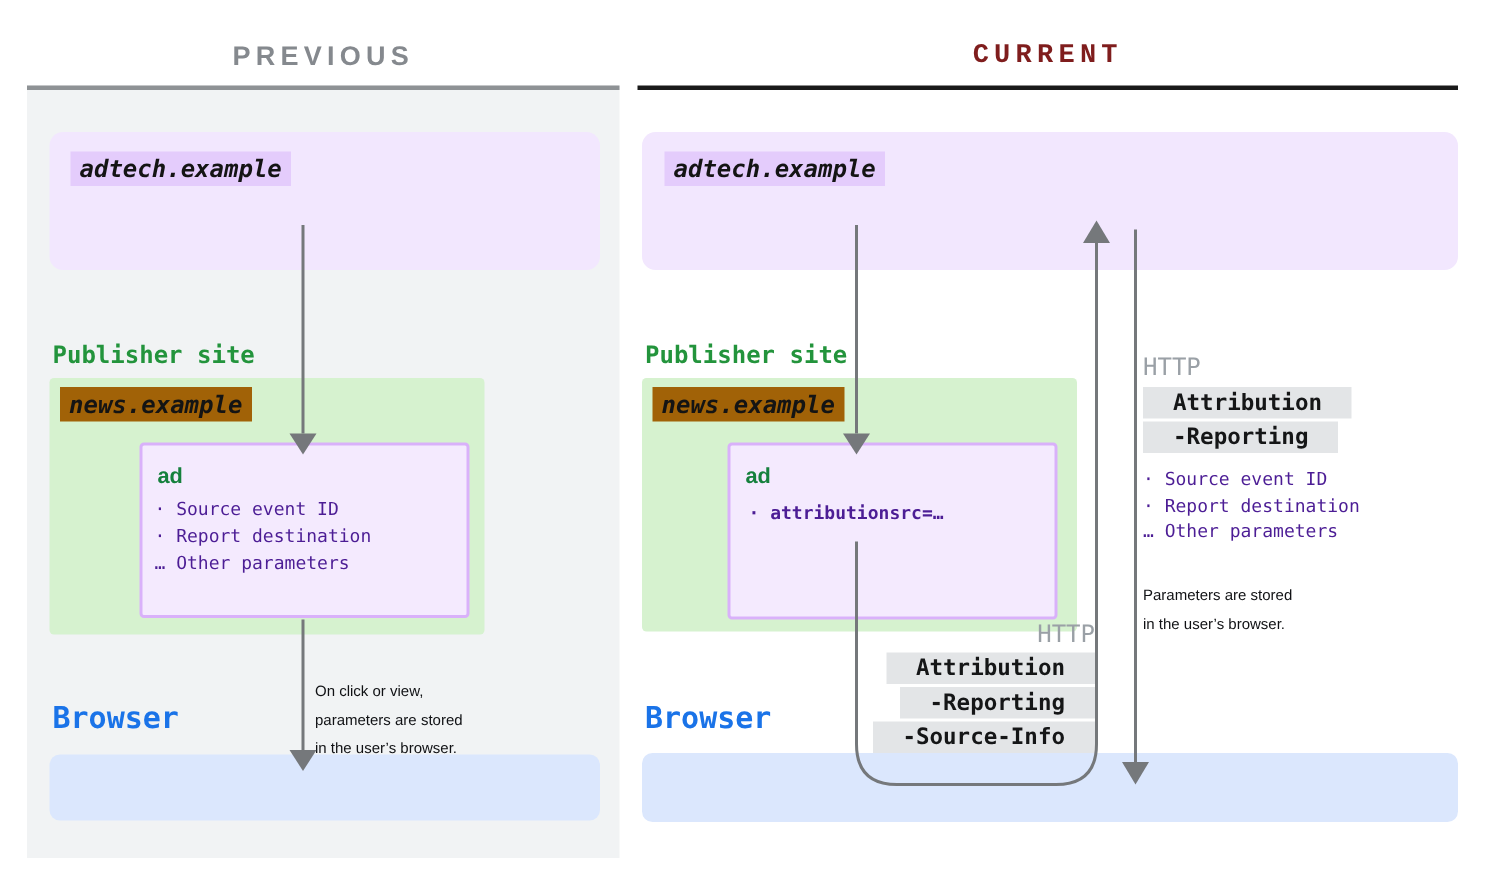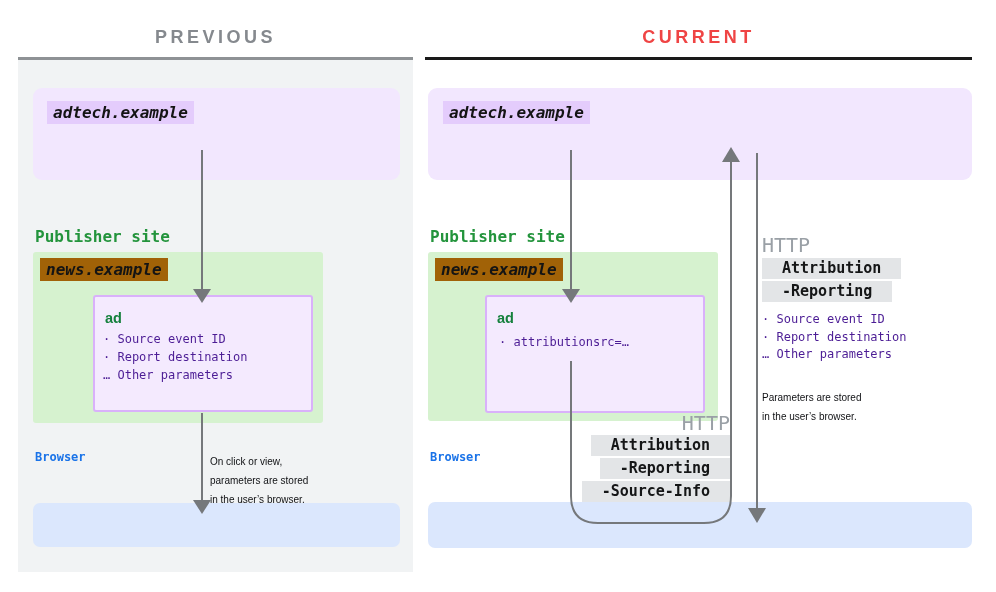--- a/index.html
+++ b/index.html
@@ -6,21 +6,21 @@
   .canvas{
     position:relative;width:996px;height:592px;background:#fff;overflow:hidden;
     font-family:"Liberation Sans",sans-serif;color:#111;
   }
   .mono{font-family:"DejaVu Sans Mono",monospace;}
   .title{
     position:absolute;top:27px;text-align:center;font-size:18px;font-weight:bold;
     letter-spacing:3.5px;
   }
   .title-prev{left:18px;width:395px;color:#85898e;}
-  .title-curr{left:425px;width:547px;color:#ef4444;}
+  .title-curr{left:425px;width:547px;color:#7f1d1d;font-family:Liberation Mono, monospace;}
   .rule-curr{position:absolute;left:425px;top:57px;width:547px;height:3px;background:#1a1a1a;}
   .panel-prev-bg{
     position:absolute;left:18px;top:57px;width:395px;height:515px;
     background:#f1f3f4;border-top:3px solid #8e9295;box-sizing:border-box;
   }
   .adtech-box{position:absolute;top:88px;height:92px;background:#f2e7fe;border-radius:9px;}
   .adtech-box.l{left:33px;width:367px;}
   .adtech-box.r{left:428px;width:544px;}
   .domain-chip{
     position:absolute;font-size:16px;font-style:italic;font-weight:bold;color:#141414;
@@ -34,28 +34,28 @@
   .green-box.r{left:428px;height:169px;}
   .ad-box{
     position:absolute;top:295px;width:220px;background:#f4eafe;
     border:2px solid #d9b1fa;border-radius:3px;box-sizing:border-box;
   }
   .ad-box.l{left:93px;height:117px;}
   .ad-box.r{left:485px;height:118px;}
   .ad-title{position:absolute;top:310px;font-size:14.5px;font-weight:bold;color:#15803d;}
   .gray-mono{font-size:12px;line-height:18px;color:#4c1d95;white-space:pre;}
   .bullets-l{position:absolute;left:103px;top:330px;}
-  .bullet-r{position:absolute;left:499px;top:333px;}
+  .bullet-r{position:absolute;left:499px;top:333px;font-weight:bold;}
   .note{font-size:10px;line-height:19px;color:#101114;}
   .note-l{position:absolute;left:210px;top:452px;}
-  .browser-label{position:absolute;top:450px;font-size:12px;font-weight:bold;color:#1a73e8;}
+  .browser-label{position:absolute;top:466px;font-size:20px;font-weight:bold;color:#1a73e8;}
   .blue-box{position:absolute;background:#dbe7fd;border-radius:7px;}
   .blue-box.l{left:33px;top:503px;width:367px;height:44px;}
   .blue-box.r{left:428px;top:502px;width:544px;height:46px;}
-  .http-label{font-size:20px;line-height:18px;color:#9aa0a6;}
+  .http-label{font-size:16px;line-height:18px;color:#9aa0a6;}
   .hdr-chip{
     display:inline-block;background:#e3e5e7;color:#151617;
     font-size:15px;font-weight:bold;line-height:17px;padding:2px 20px;
   }
   .req-block{
     position:absolute;right:266px;top:414px;
     display:flex;flex-direction:column;align-items:flex-end;
   }
   .req-block .http-label{margin-bottom:3px;}
   .req-block .hdr-line{margin-bottom:2px;}

